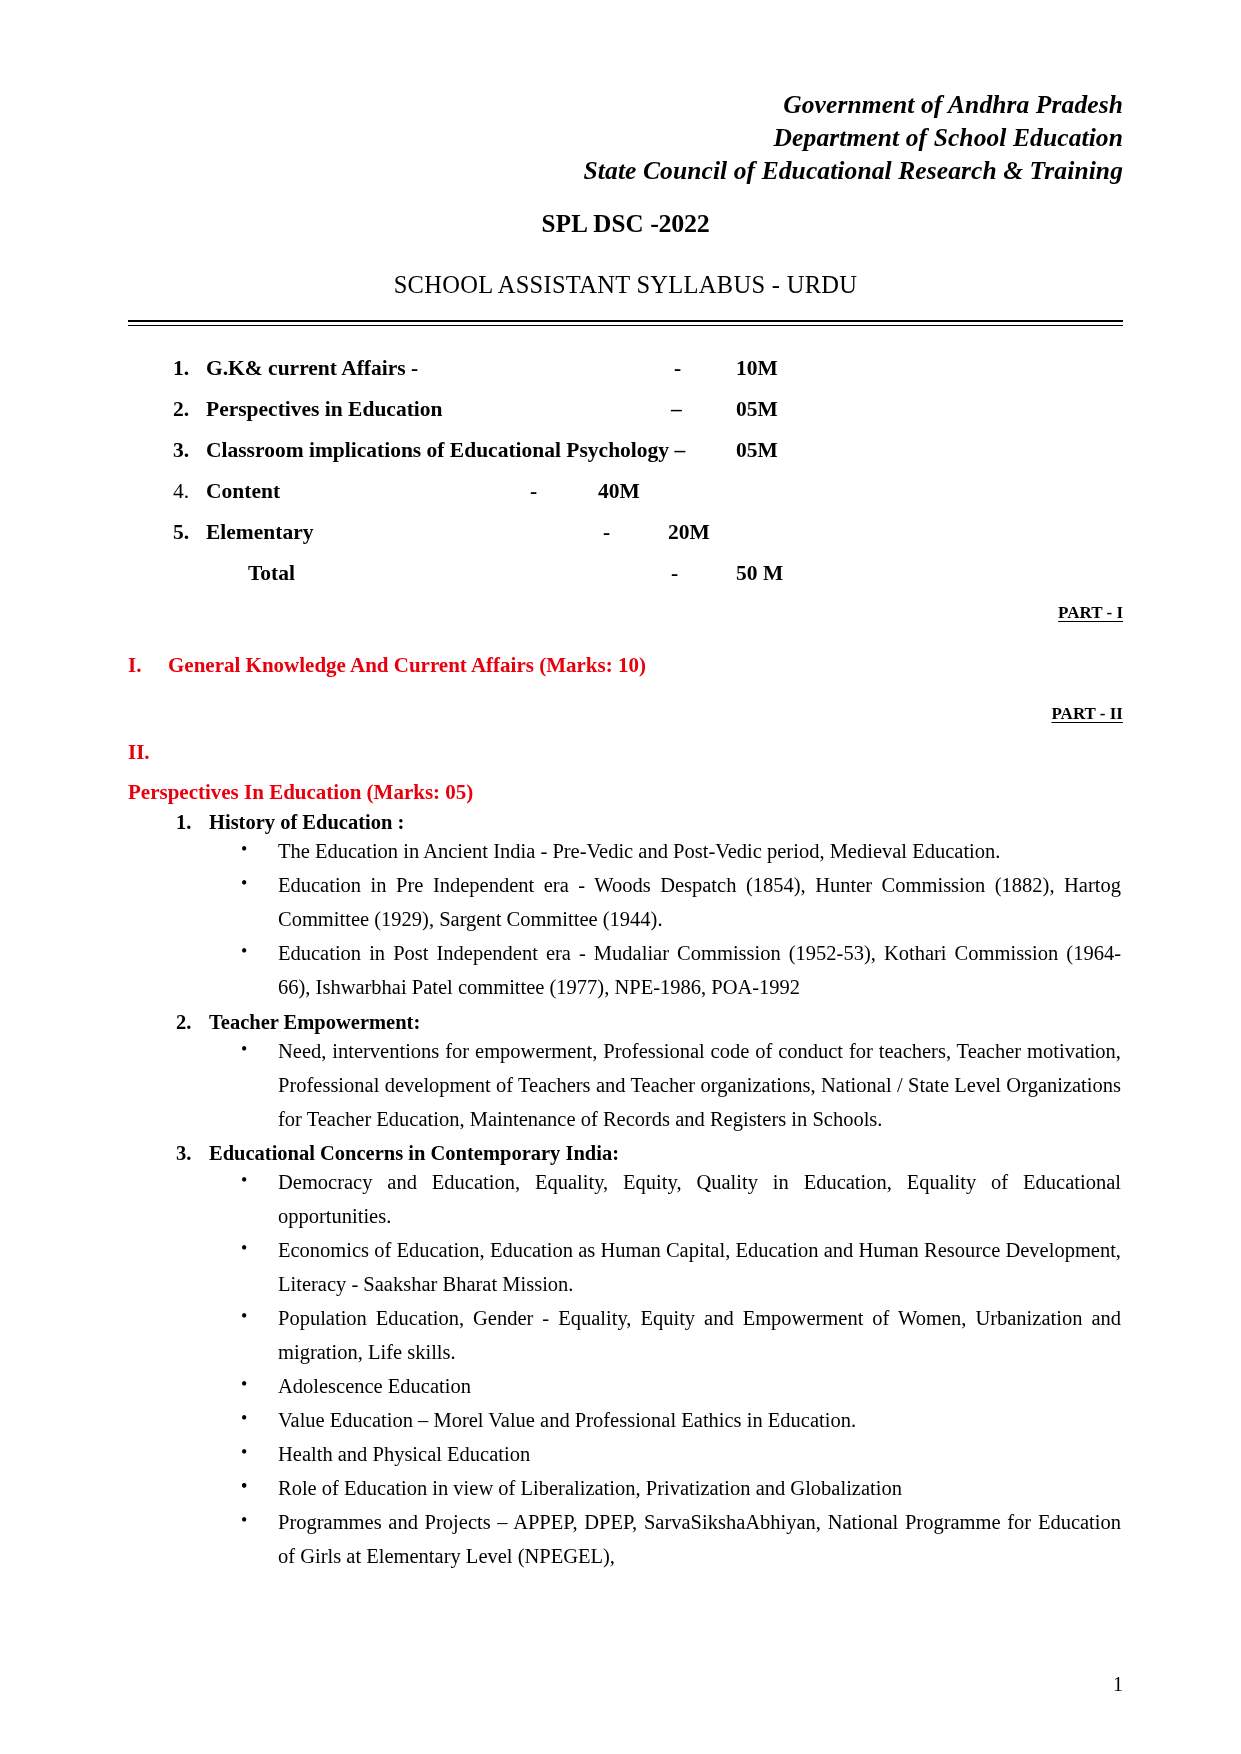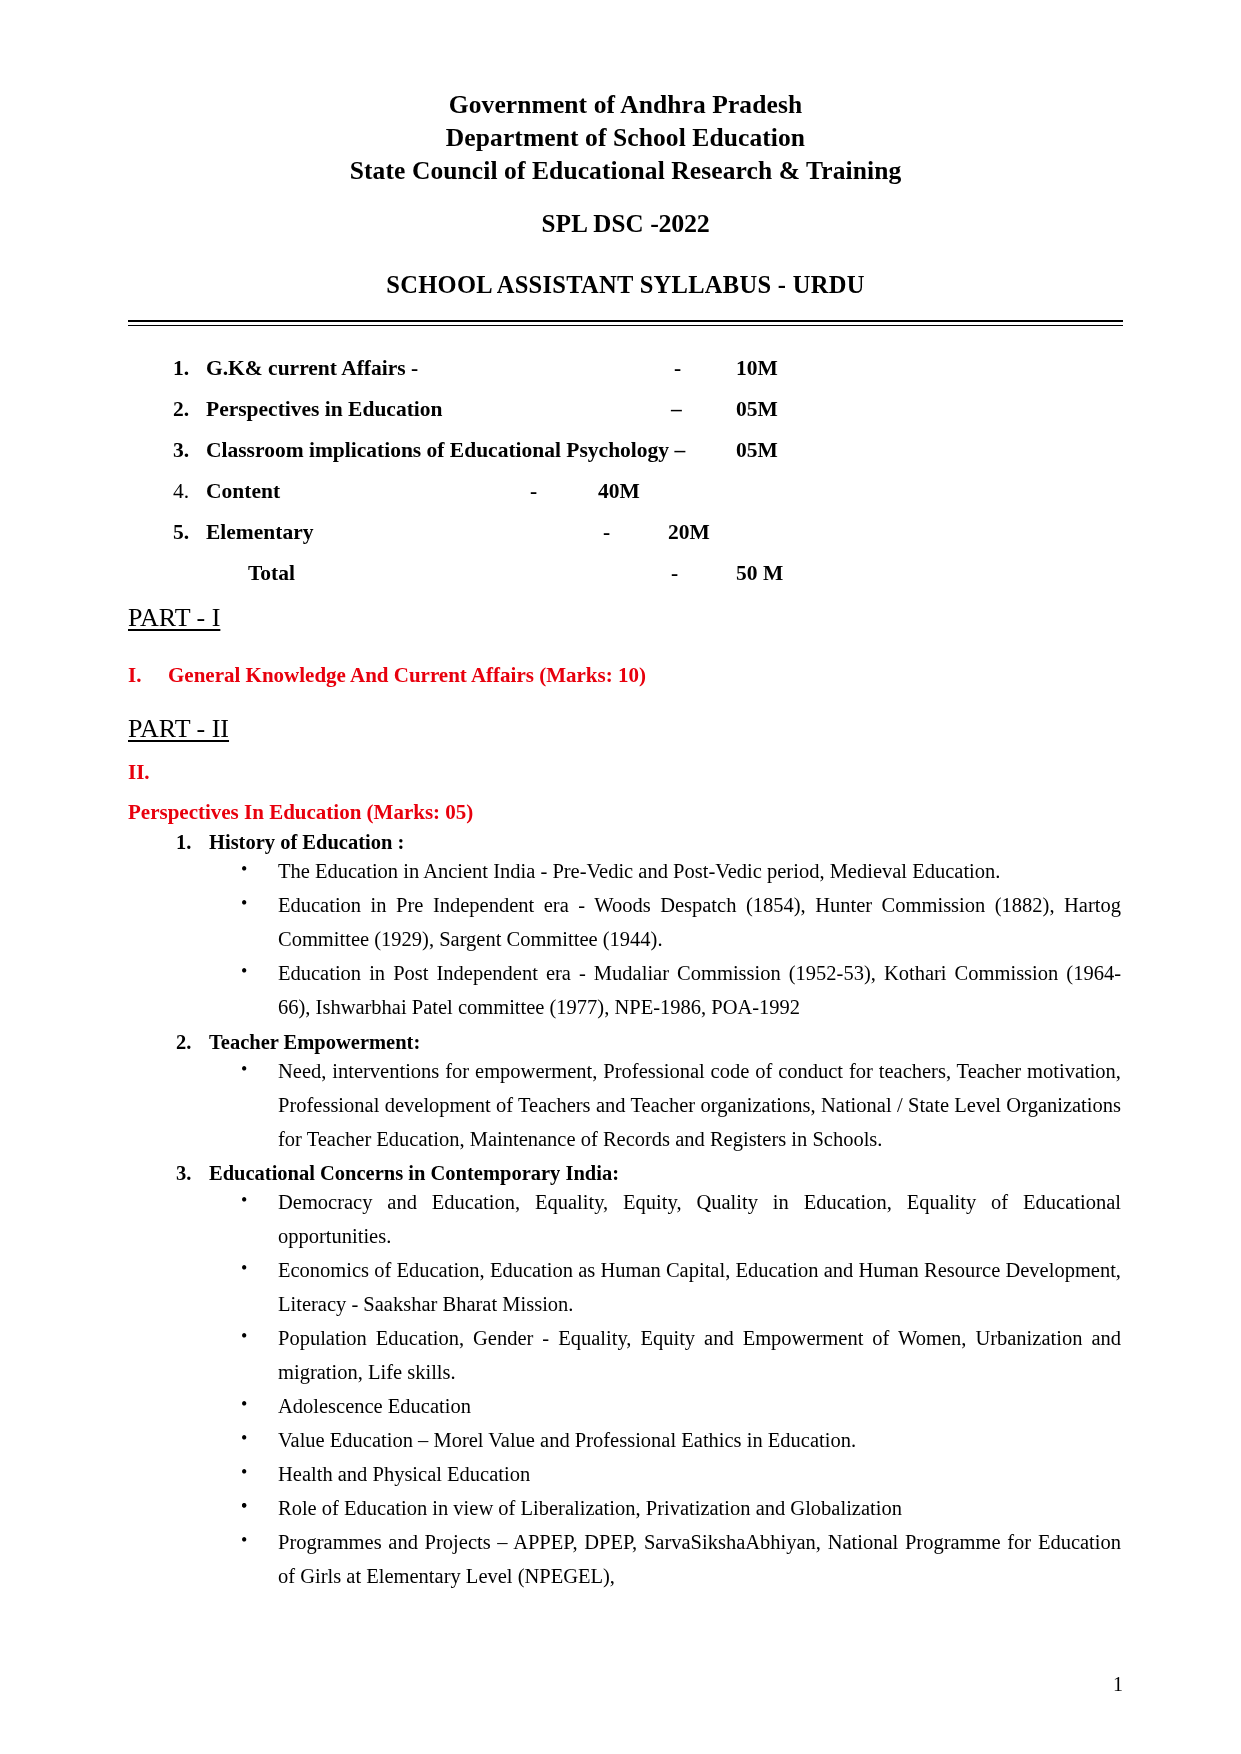--- a/index.html
+++ b/index.html
@@ -14,46 +14,47 @@
     background: #ffffff;
     box-sizing: border-box;
     padding: 88px 118px 40px 128px;
     font-family: "Liberation Serif", "DejaVu Serif", serif;
     color: #000000;
     overflow: hidden;
   }
 
   
   .doc-header {
-    text-align: center;
+    text-align: right;
     font-weight: bold;
     font-size: 25.5px;
     line-height: 1.30;
     letter-spacing: 0.1px;
+    font-style: italic;
   }
   .doc-header .hline {
     display: block;
     white-space: nowrap;
   }
 
   .exam-line {
     text-align: center;
     font-weight: bold;
     font-size: 25px;
     margin-top: 22px;
     letter-spacing: 0.2px;
   }
   .exam-line .year {
     font-size: 26px;
     letter-spacing: -0.3px;
   }
 
   .subject-title {
     text-align: center;
-    font-weight: bold;
+    font-weight: normal;
     font-size: 24.5px;
     margin-top: 32px;
     letter-spacing: 0.3px;
   }
 
   .double-rule {
     margin-top: 21px;
     border-top: 2.2px solid #000;
     border-bottom: 1.4px solid #000;
     height: 3px;
@@ -100,23 +101,23 @@
   .marks-row.r5 .value { left: 540px; }
   .marks-row.total .label { left: 120px; }
   .marks-row.total .dash { left: 543px; }
   .marks-row.total .value { left: 608px; }
 
   
   .marks-row.r3 .label { position: absolute; left: 78px; }
 
   
   .part-heading {
-    text-align: left;
-    font-weight: normal;
-    font-size: 26px;
+    text-align: right;
+    font-weight: bold;
+    font-size: 17px;
     margin-top: 9px;
   }
   .part-heading span {
     text-decoration: underline;
     text-underline-offset: 3px;
   }
 
   
   .roman-heading {
     display: flex;

